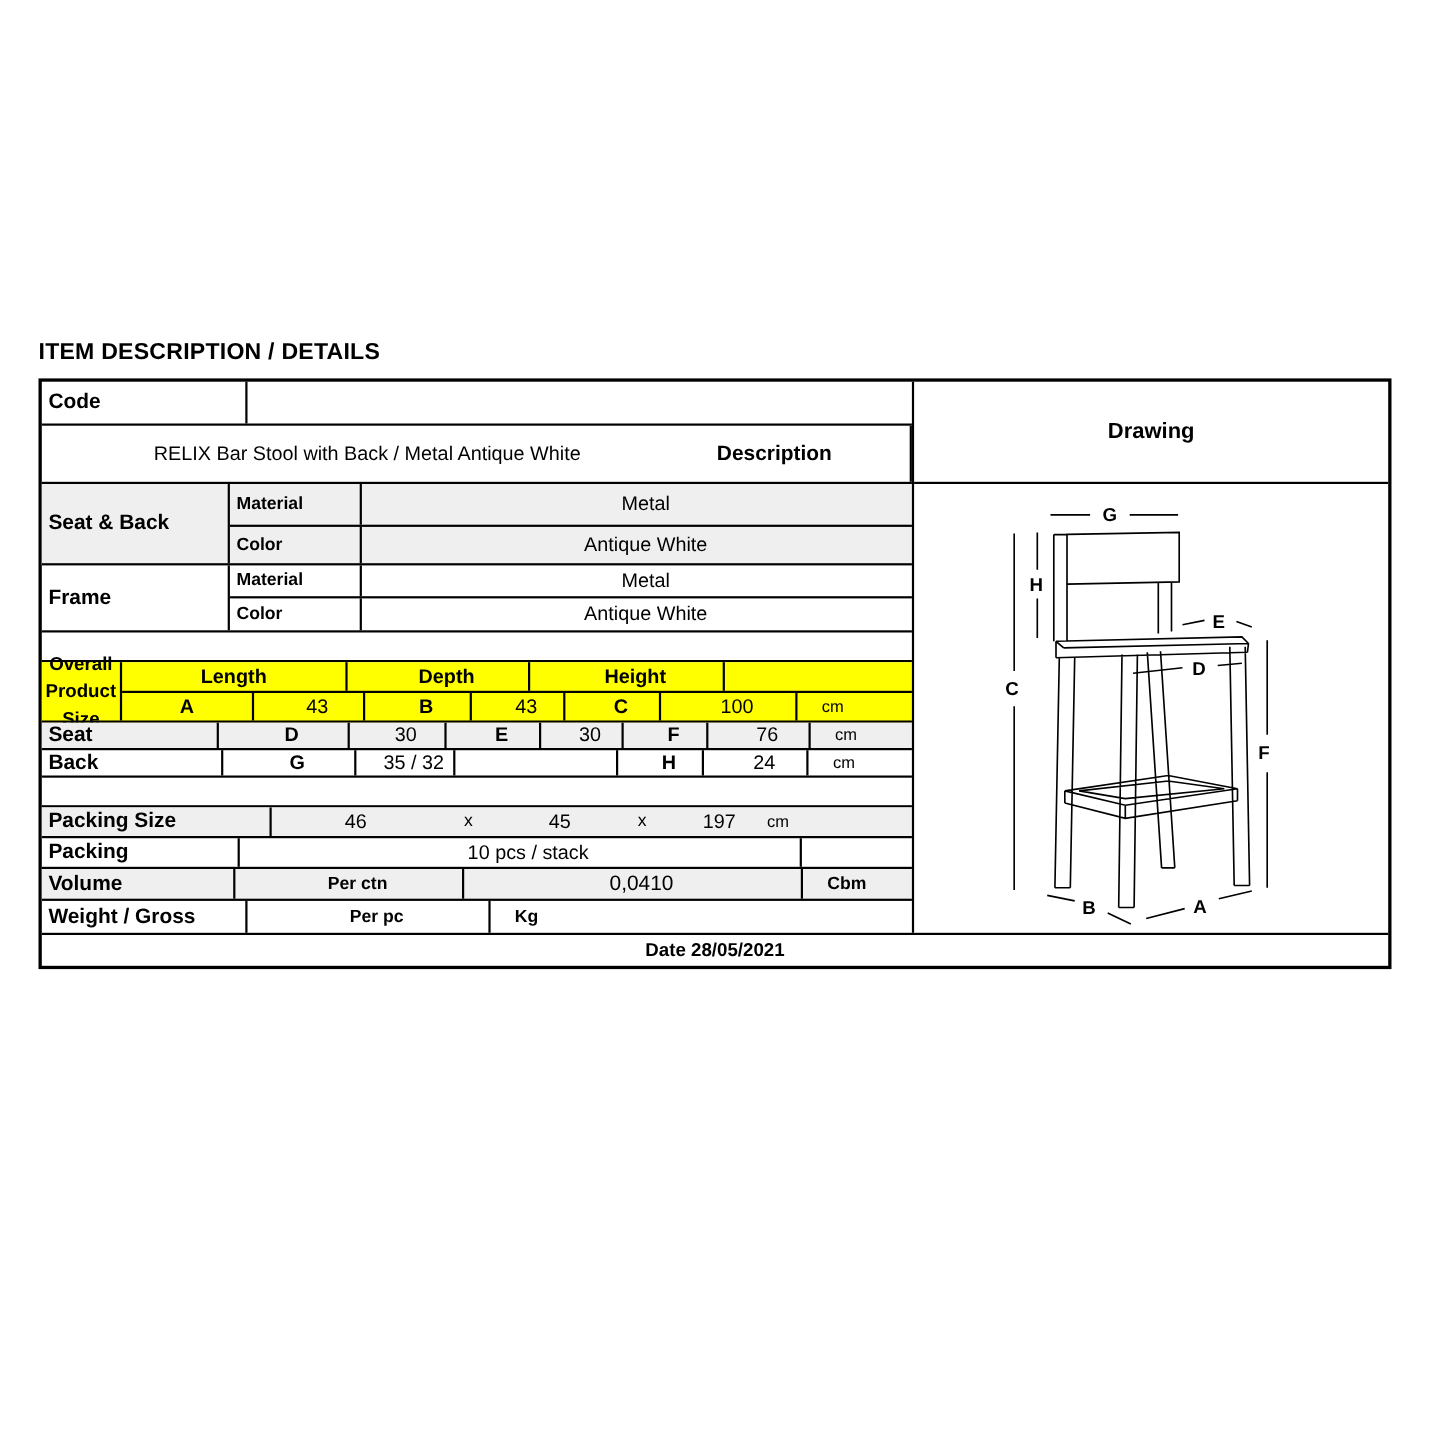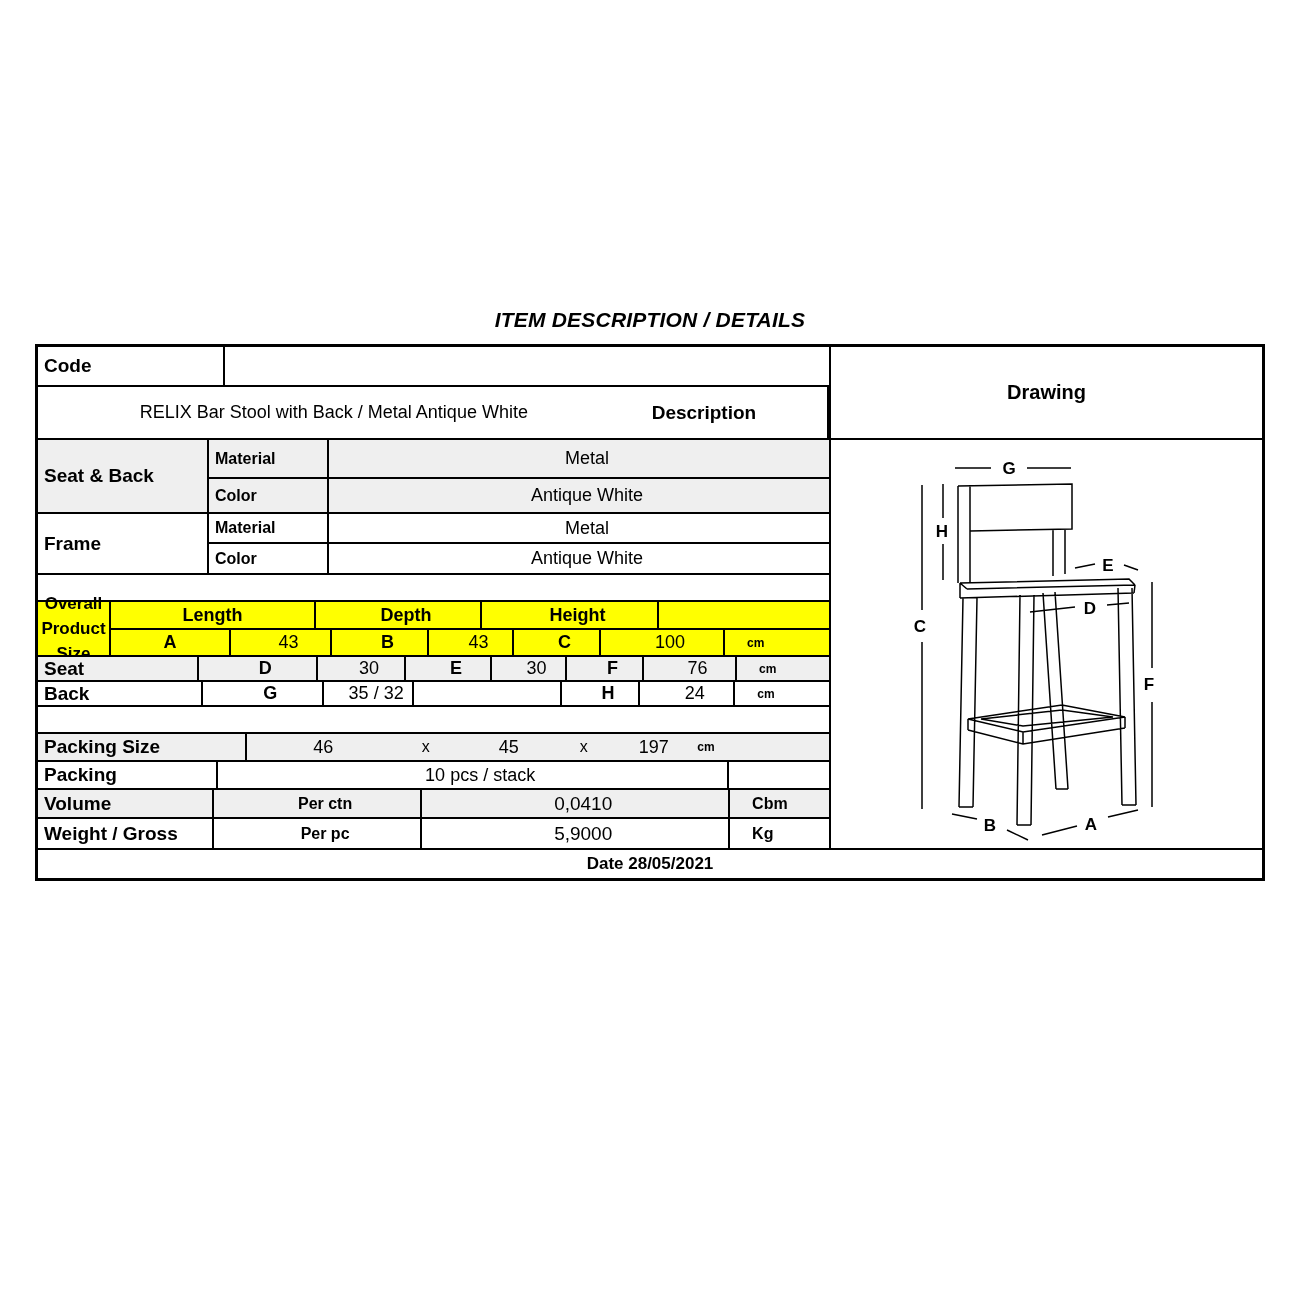--- a/index.html
+++ b/index.html
@@ -1,19 +1,19 @@
 <!DOCTYPE html>
 <html><head>
 <meta charset="utf-8">
 <style>
   html,body{margin:0;padding:0;background:#fff;}
   #sheet{position:relative;width:1300px;height:1300px;background:#fff;
          font-family:"Liberation Sans","DejaVu Sans",sans-serif;color:#000;}
-  #doc-title{position:absolute;left:35px;top:308px;width:1230px;text-align:center;
-             font-size:21px;font-weight:bold;letter-spacing:.2px;font-style:italic;}
+  #doc-title{position:absolute;left:35px;top:308px;width:1230px;
+             font-size:21px;font-weight:bold;letter-spacing:.2px;}
   #spec-table{position:absolute;left:35px;top:344px;width:1230px;height:537px;
               border:3px solid #000;box-sizing:border-box;}
   .main{display:flex;width:1224px;height:501px;}
   .left-col{width:791px;display:flex;flex-direction:column;}
   .right-col{width:431px;border-left:2px solid #000;display:flex;flex-direction:column;}
   .row{display:flex;border-bottom:2px solid #000;box-sizing:border-box;width:100%;gap:16px;}
   .row.noline{border-bottom:none;}
   .cell{display:flex;align-items:center;border-right:2px solid #000;box-sizing:border-box;
         height:100%;overflow:hidden;white-space:nowrap;}
   .cell.last{border-right:none;}
@@ -22,21 +22,21 @@
   .section{display:flex;border-bottom:2px solid #000;box-sizing:border-box;width:100%;}
   .span-label{width:187px;border-right:2px solid #000;box-sizing:border-box;display:flex;
               align-items:center;padding-left:6px;}
   .sub{flex:1;display:flex;flex-direction:column;}
   .shade{background:#efefef;}
   .hl{background:#ffff00;}
   .lbl{font-weight:bold;font-size:19px;}
   .slbl{font-weight:bold;font-size:16px;}
   .val{font-size:18px;}
   .valb{font-weight:bold;font-size:19px;}
-  .unit{font-weight:bold;font-size:12px;}
+  .unit{font-weight:normal;font-size:15px;}
   .num{font-size:18px;}
   .letter{font-weight:bold;font-size:18px;}
   .head18{font-weight:bold;font-size:18px;}
   .corner{flex-direction:column;justify-content:center;align-items:center;padding-left:0;
           font-weight:bold;font-size:17px;line-height:25px;text-align:center;}
   .pack-span{display:flex;width:604px;height:100%;align-items:center;}
   .pack-span span{display:inline-flex;justify-content:center;align-items:center;height:100%;}
   .date-row{height:30px;border-top:2px solid #000;box-sizing:border-box;display:flex;
             align-items:center;justify-content:center;font-weight:bold;font-size:17px;}
   .draw-head{height:93px;border-bottom:2px solid #000;box-sizing:border-box;display:flex;
@@ -170,21 +170,20 @@
         <div class="row shade" style="height:29px">
           <div class="cell left lbl" style="width:187px">Volume</div>
           <div class="cell center slbl" style="width:205px">Per ctn</div>
           <div class="cell center val" style="width:311px;font-size:19px">0,0410</div>
           <div class="cell left slbl last" style="width:88px">Cbm</div>
         </div>
 
         <div class="row noline" style="height:29px;border-bottom:none">
           <div class="cell left lbl" style="width:187px">Weight / Gross</div>
           <div class="cell center slbl" style="width:205px">Per pc</div>
-          <div class="cell center val" style="width:311px;font-size:19px">5,9000</div>
           <div class="cell left slbl last" style="width:88px">Kg</div>
         </div>
       </div>
 
       <div class="right-col">
         <div class="draw-head">Drawing</div>
         <div class="draw-area">
           <svg width="431" height="406" viewBox="0 0 431 406">
 
             <path d="M127,46L241,44V89L139,91 M139,45V143 M127,46V143 M222,89V136 M234,89V134

